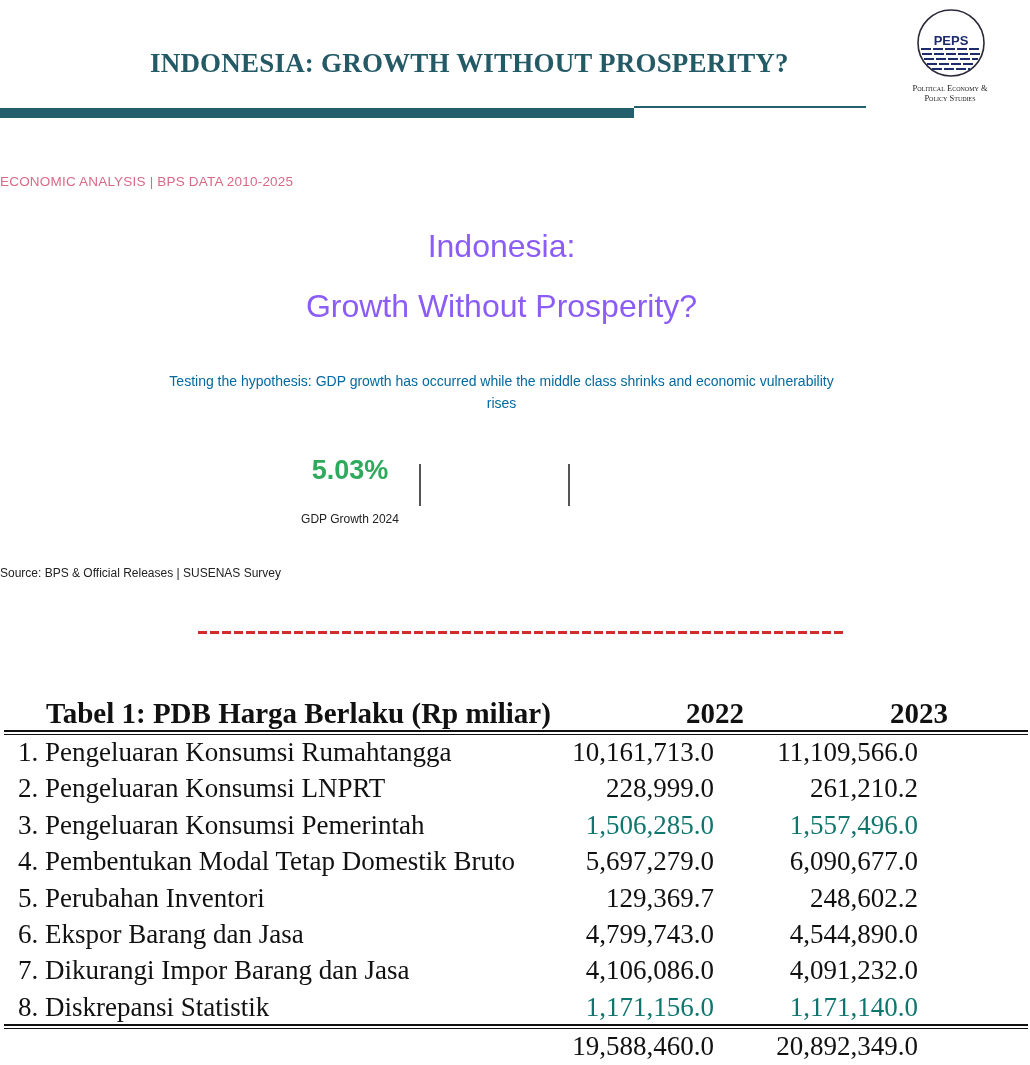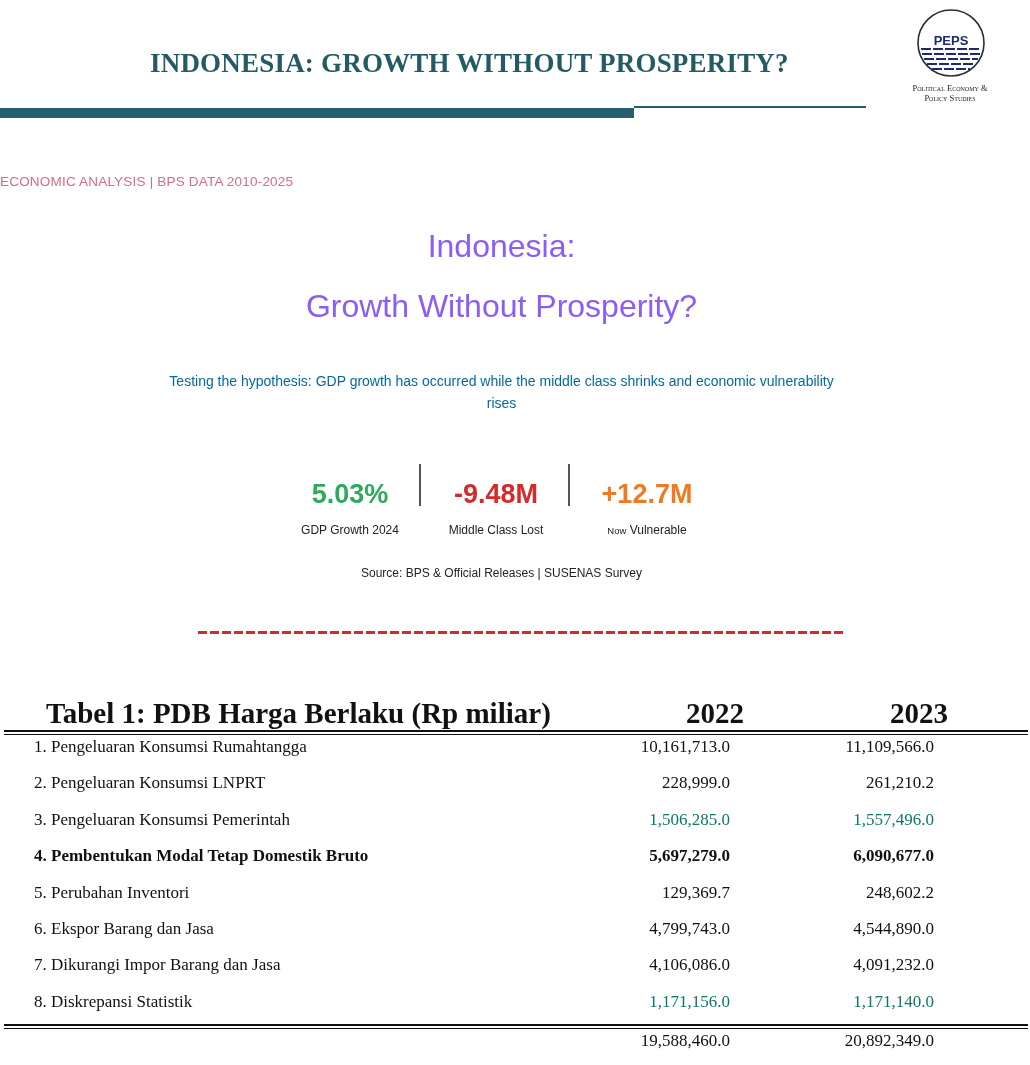--- a/index.html
+++ b/index.html
@@ -13,33 +13,33 @@
   .logo-caption { position:absolute; left:890px; top:83px; width:120px; text-align:center; font-family:"Liberation Serif", serif; font-size:8.5px; line-height:10px; color:#222; font-variant:small-caps; }
 
   .kicker { position:absolute; left:0; width:1003px; top:174px; font-size:13.5px; color:#d96a86; letter-spacing:0.2px; }
   .main-title { position:absolute; left:0; width:1003px; text-align:center; font-size:32px; color:#8b5cf6; }
   .title-l1 { top:228px; }
   .title-l2 { top:288px; }
   .subtitle { position:absolute; left:160px; width:683px; top:370px; text-align:center; font-size:14px; line-height:22px; color:#0369a1; }
 
   .stats { position:absolute; top:452px; left:0; width:1030px; height:80px; }
   .stat { position:absolute; text-align:center; }
-  .stat-value { font-size:27px; font-weight:bold; line-height:36px;margin-top:24px; }
-  .stat-label { font-size:12px; color:#222; margin-top:11px; }
+  .stat-value { font-size:27px; font-weight:bold; line-height:36px; }
+  .stat-label { font-size:12px; color:#222; margin-top:24px; }
   .stat-label .small { font-size:9.5px; }
   .divider { position:absolute; width:1.5px; height:42px; background:#555; top:12px; }
 
-  .source { position:absolute; left:0; width:1003px; top:566px; text-align:center; font-size:12px; color:#222; }
+  .source { position:absolute; left:0; width:1003px; top:566px; font-size:12px; color:#222; }
   .dashline { position:absolute; left:198px; top:631px; width:646px; height:3px;
     background: repeating-linear-gradient(90deg, #d42a2a 0 9px, transparent 9px 12px); }
 
   .tbl { position:absolute; left:0; top:697px; width:1030px; font-family:"Liberation Serif", serif; }
   .tbl-head { position:absolute; top:0; height:34px; font-weight:bold; font-size:29px; color:#111; white-space:nowrap; }
   .dbl-rule { position:absolute; left:4px; width:1024px; height:5px; border-top:2px solid #111; border-bottom:1px solid #111; box-sizing:border-box; }
-  .row { position:absolute; left:16px; width:936px; height:36.4px; font-size:17px; color:#111; }
+  .row { position:absolute; left:0; width:936px; height:36.4px; font-size:27px; color:#111; }
   .row .label { position:absolute; left:18px; top:2px; white-space:nowrap; }
   .row .v22 { position:absolute; right:222px; top:2px; text-align:right; white-space:nowrap; }
   .row .v23 { position:absolute; right:18px; top:2px; text-align:right; white-space:nowrap; }
   .red { color:#0f766e; }
 </style>
 </head>
 <body>
 
 <div class="header-title">INDONESIA: GROWTH WITHOUT PROSPERITY?</div>
 <div class="bar-thick"></div>
@@ -67,29 +67,21 @@
 <div class="main-title title-l1">Indonesia:</div>
 <div class="main-title title-l2">Growth Without Prosperity?</div>
 <div class="subtitle">Testing the hypothesis: GDP growth has occurred while the middle class shrinks and economic vulnerability rises</div>
 
 <div class="stats">
   <div class="stat" style="left:280px; width:140px;">
     <div class="stat-value" style="color:#2eaa5c;">5.03%</div>
     <div class="stat-label">GDP Growth 2024</div>
   </div>
   <div class="divider" style="left:419px;"></div>
-  <div class="stat" style="left:426px; width:140px;">
-    <div class="stat-value" style="color:#d42a2a;">-9.48M</div>
-    <div class="stat-label">Middle Class Lost</div>
-  </div>
   <div class="divider" style="left:568px;"></div>
-  <div class="stat" style="left:576px; width:142px;">
-    <div class="stat-value" style="color:#ee7a22;">+12.7M</div>
-    <div class="stat-label"><span class="small">Now</span> <span>Vulnerable</span></div>
-  </div>
 </div>
 
 <div class="source">Source: BPS &amp; Official Releases | SUSENAS Survey</div>
 <div class="dashline"></div>
 
 <div class="tbl">
   <div class="tbl-head" style="left:46px;">Tabel 1: PDB Harga Berlaku (Rp miliar)</div>
   <div class="tbl-head" style="left:686px;">2022</div>
   <div class="tbl-head" style="left:890px;">2023</div>
   <div class="dbl-rule" style="top:33px;"></div>
@@ -102,21 +94,21 @@
   <div class="row" style="top:74.4px;">
     <span class="label">2. Pengeluaran Konsumsi LNPRT</span>
     <span class="v22">228,999.0</span>
     <span class="v23">261,210.2</span>
   </div>
   <div class="row" style="top:110.8px;">
     <span class="label">3. Pengeluaran Konsumsi Pemerintah</span>
     <span class="v22 red">1,506,285.0</span>
     <span class="v23 red">1,557,496.0</span>
   </div>
-  <div class="row" style="top:147.2px;font-weight:bold;">
+  <div class="row" style="top:147.2px;">
     <span class="label">4. Pembentukan Modal Tetap Domestik Bruto</span>
     <span class="v22">5,697,279.0</span>
     <span class="v23">6,090,677.0</span>
   </div>
   <div class="row" style="top:183.6px;">
     <span class="label">5. Perubahan Inventori</span>
     <span class="v22">129,369.7</span>
     <span class="v23">248,602.2</span>
   </div>
   <div class="row" style="top:220px;">

